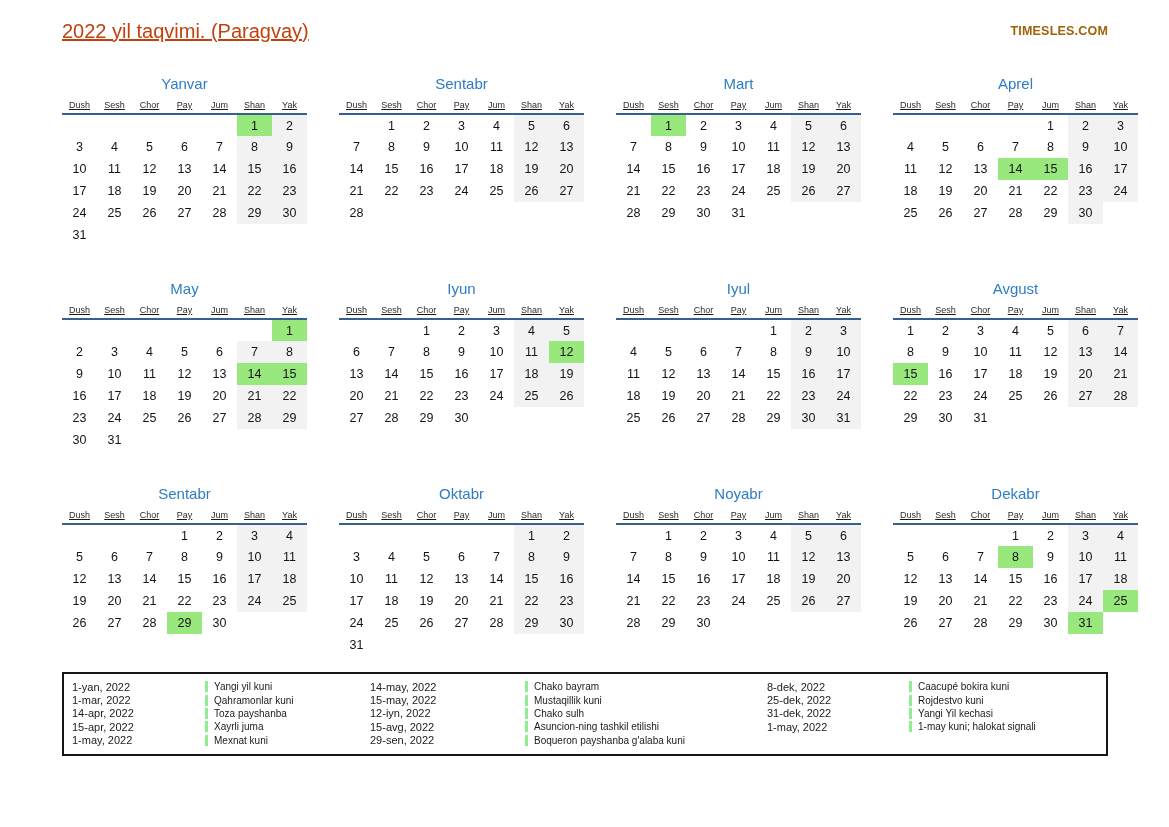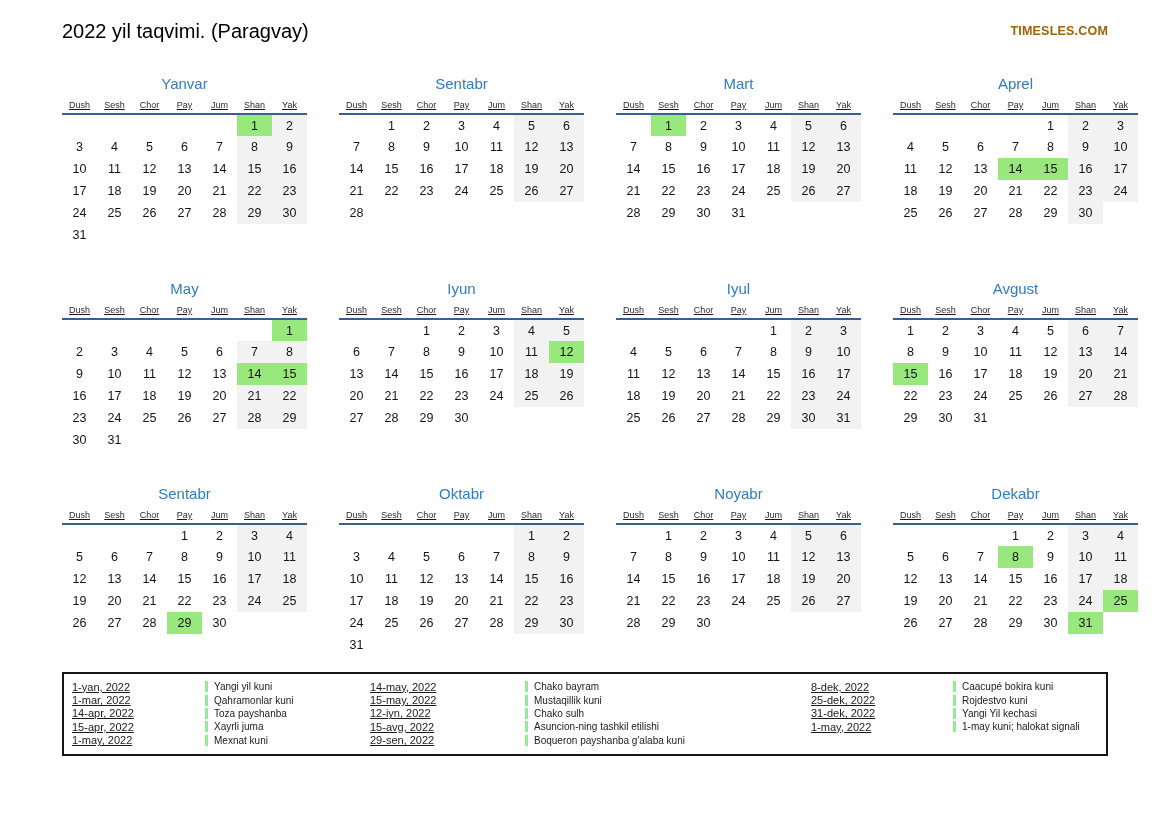--- a/index.html
+++ b/index.html
@@ -7,21 +7,21 @@
   body {
     width:1169px; height:827px;
     font-family:"Liberation Sans", sans-serif;
     color:#1a1a1a;
     overflow:hidden;
   }
   .page { padding:18px 61px 0 62px; }
 
   
   .header { display:flex; justify-content:space-between; align-items:flex-start; }
-  .page-title { margin:0; font-size:20px; font-weight:400; color:#000000; line-height:27px; }
+  .page-title { margin:0; font-size:20px; font-weight:400; color:#c2410c; line-height:27px;text-decoration:underline; }
   .site-link { font-size:12.5px; color:#a16207; text-decoration:none; letter-spacing:0.2px; line-height:27px;font-weight:bold; }
 
   
   .months {
     margin-top:30px;
     display:grid;
     grid-template-columns:repeat(4, 245px);
     column-gap:20px;
     row-gap:22px;
     grid-auto-rows:173px;
@@ -48,24 +48,24 @@
     border:2px solid #161616;
     padding:6px 8px 7px 8px;
     display:flex;
     min-height:77px;
   }
   .legend-group { display:block; }
   .legend-group:nth-child(1) { width:298px; }
   .legend-group:nth-child(2) { width:397px; }
   .legend-group:nth-child(3) { flex:1; }
   .legend-row { display:flex; align-items:center; height:13.4px; }
-  .legend-date { font-size:11px; color:#1a1a1a;text-decoration:underline; }
+  .legend-date { font-size:11px; color:#1a1a1a; }
   .legend-group:nth-child(1) .legend-date { width:127px; }
   .legend-group:nth-child(2) .legend-date { width:149px; }
-  .legend-group:nth-child(3) .legend-date { width:136px;margin-left:44px; }
+  .legend-group:nth-child(3) .legend-date { width:136px; }
   .legend-label { display:flex; align-items:flex-start; font-size:10px; color:#1a1a1a;padding-left:6px; }
   .legend-marker { width:3px; height:11px; background:#90ee90; margin-right:6px; flex:none; }
 </style>
 </head>
 <body>
 
 <div class="page">
   <div class="header">
     <h1 class="page-title">2022 yil taqvimi. (Paragvay)</h1>
     <a class="site-link" href="#">TIMESLES.COM</a>

